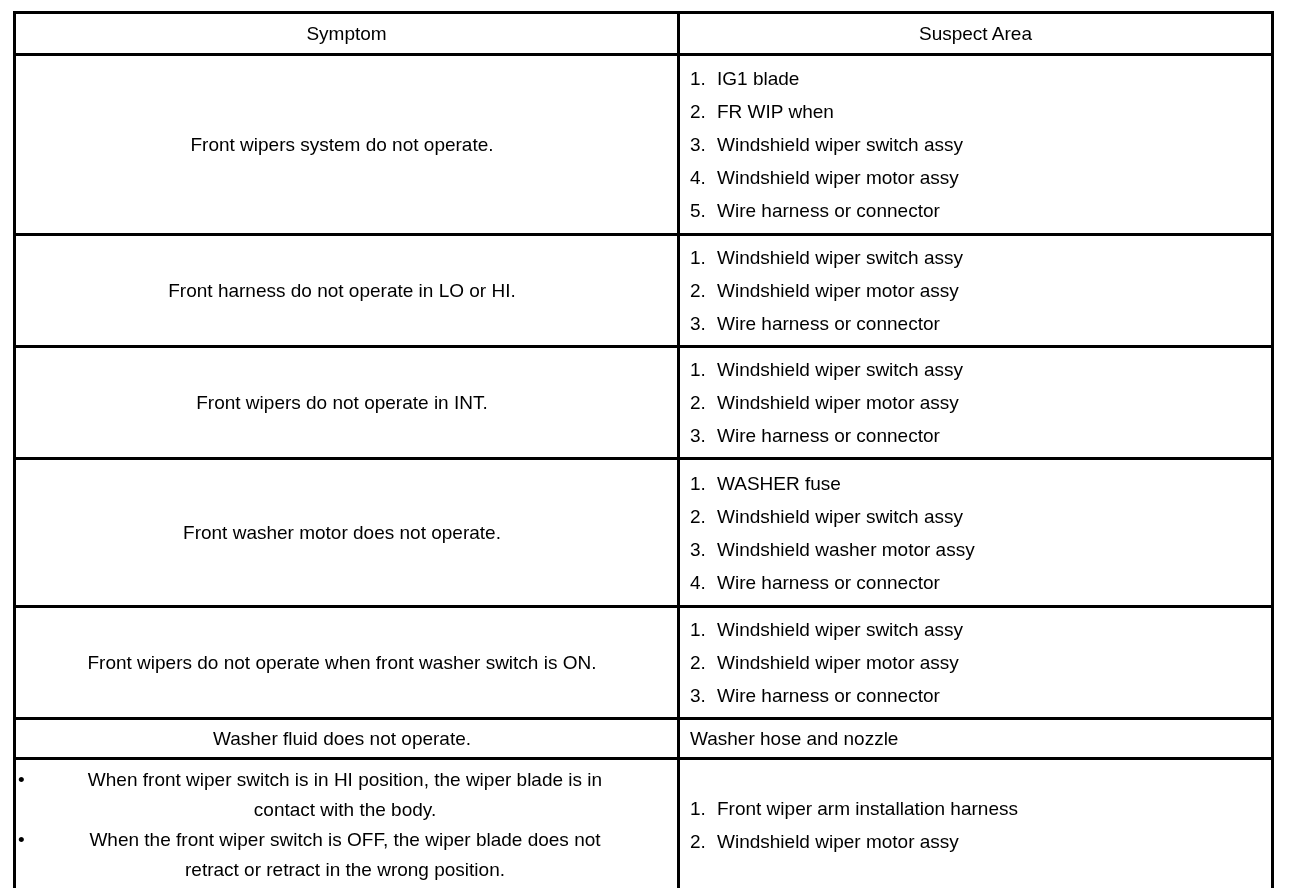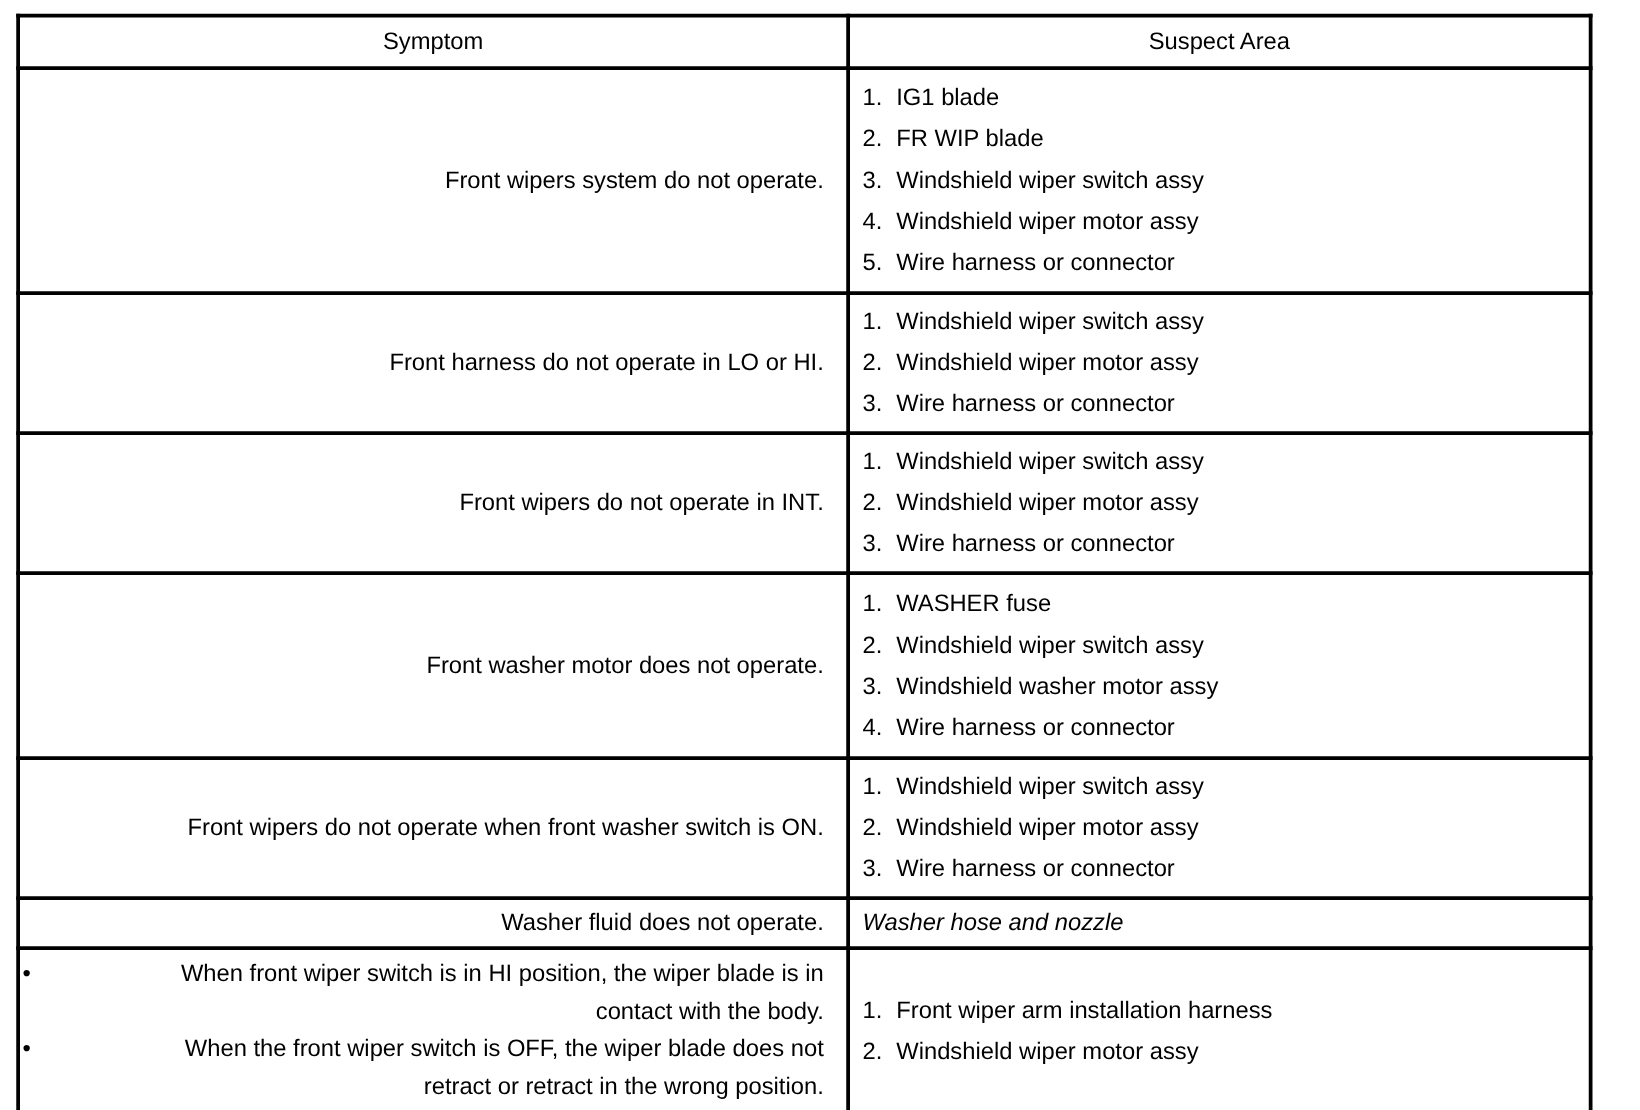--- a/index.html
+++ b/index.html
@@ -46,21 +46,21 @@
     font-size:19px;
   }
   tbody tr:nth-child(1){height:180px;}
   tbody tr:nth-child(2){height:108px;}
   tbody tr:nth-child(3){height:106px;}
   tbody tr:nth-child(4){height:148px;}
   tbody tr:nth-child(5){height:110px;}
   tbody tr:nth-child(6){height:40px;padding-left:32px;}
   tbody tr:nth-child(7){height:132px;}
   td.symptom{
-    text-align:right;
+    text-align:center;
     padding:5px 18px 5px 9px;
     line-height:24px;
   }
   td.suspect{
     text-align:left;
     padding:5px 12px 5px 10px;
   }
   ol.suspect-list{
     margin:0;
     padding:0;
@@ -71,21 +71,20 @@
     align-items:baseline;
     line-height:33px;
     white-space:nowrap;
   }
   ol.suspect-list .num{
     flex:none;
     width:27px;
   }
   .suspect-plain{
     line-height:24px;
-    font-style:italic;
   }
   ul.bullet-list{
     margin:0 0 0 -4px;
     padding:0;
     list-style:none;
   }
   ul.bullet-list li{
     position:relative;
     padding-left:10px;
     line-height:30px;
@@ -116,21 +115,21 @@
         <tr>
           <td class="symptom"><span>Front wipers system do not operate.</span></td>
           <td class="suspect">
             <ol class="suspect-list">
               <li>
                 <span class="num">1.</span>
                 <span>IG1 blade</span>
               </li>
               <li>
                 <span class="num">2.</span>
-                <span>FR WIP blade</span>
+                <span>FR WIP when</span>
               </li>
               <li>
                 <span class="num">3.</span>
                 <span>Windshield wiper switch assy</span>
               </li>
               <li>
                 <span class="num">4.</span>
                 <span>Windshield wiper motor assy</span>
               </li>
               <li>

